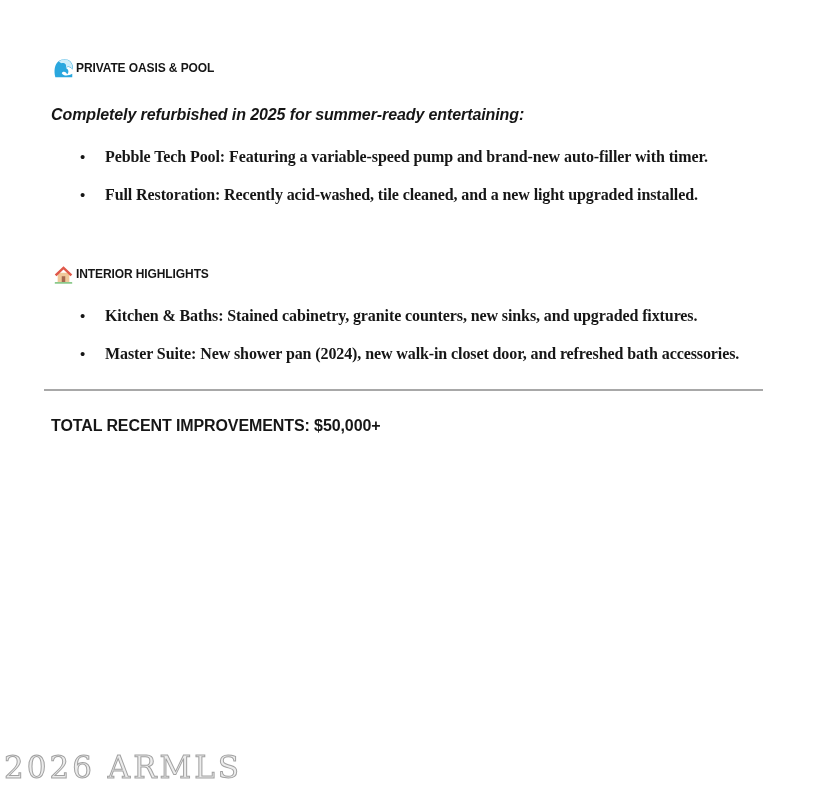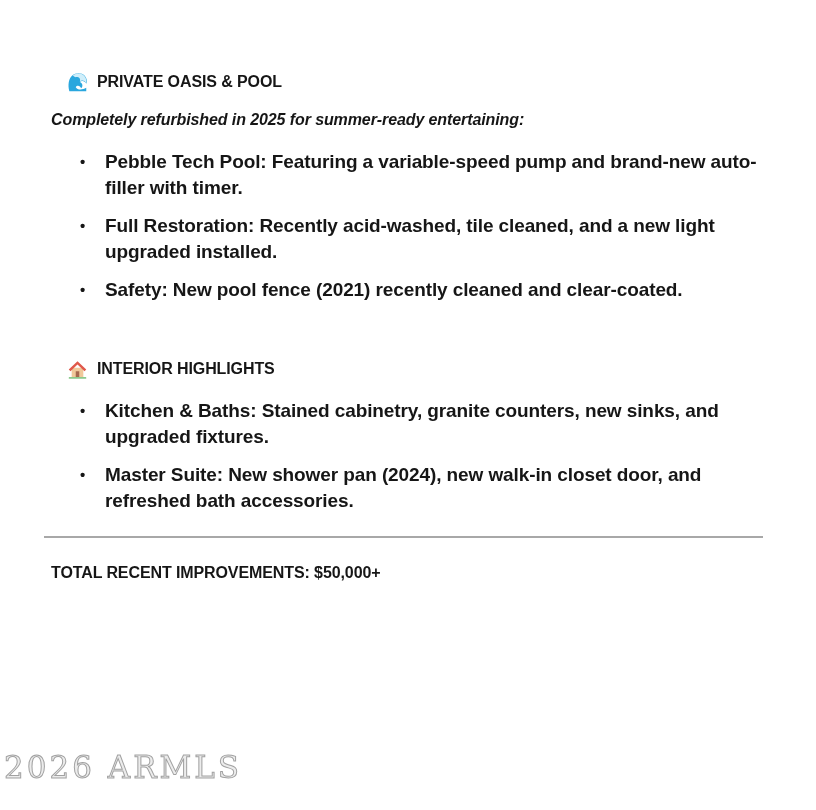--- a/index.html
+++ b/index.html
@@ -11,51 +11,52 @@
     font-family: "Liberation Sans", sans-serif;
     color: #161616;
     letter-spacing: -0.1px;
   }
   .doc {
     padding: 55px 45px 0 51px;
   }
   .section-header {
     display: flex;
     align-items: center;
-    gap: 9px;
+    gap: 2px;
     height: 22px;
     line-height: 22px;
-    font-size: 16px;
+    font-size: 12px;
     font-weight: 700;
-    margin: 16px;
+    margin: 2px;
   }
   .section-header .emoji-icon {
     width: 21px; height: 21px;
     flex: 0 0 auto;
     display: inline-block;
   }
   .intro {
-    margin: 16px 0 0 0;
+    margin: 25px 0 0 0;
     font-size: 16px;
     font-weight: 700;
     font-style: italic;
     line-height: 22px;
   }
   ul.bullets {
     list-style: none;
     margin: 18px 0 0 0;
     padding: 0;
   }
   ul.bullets li {
     position: relative;
     padding-left: 54px;
-    font-size: 19px;
+    font-size: 16px;
     font-weight: 700;
     line-height: 26px;
     margin-bottom: 12px;
+    font-family: Liberation Serif, serif;
   }
   ul.bullets li::before {
     content: "\2022";
     position: absolute;
     left: 29px;
     top: 0;
     font-size: 15px;
   }
   .section.second { margin-top: 55px; }
   hr.divider {
@@ -93,21 +94,20 @@
           <path fill="#2aa7de" d="M4 33 C1 22 3 11 9 6 C15 1 25 1 30 6 C34 10 35 16 33 20 C31 15 25 14 22 17 C27 19 28 25 24 28 C23 23 17 22 15 26 C18 31 26 31 33 27 L33 33 Z"></path>
           <path fill="#cfeefa" d="M10 6 C16 1.5 24 1.5 29 6 C33 10 34 15 32.5 19 C30.5 14.5 25 13.5 22 16.5 C24 11.5 20 7.5 14 9 Z"></path>
         </svg>
       </span>
       <span>PRIVATE OASIS &amp; POOL</span>
     </h2>
     <p class="intro">Completely refurbished in 2025 for summer-ready entertaining:</p>
     <ul class="bullets">
       <li>Pebble Tech Pool: Featuring a variable-speed pump and brand-new auto-filler with timer.</li>
       <li>Full Restoration: Recently acid-washed, tile cleaned, and a new light upgraded installed.</li>
-      <li>Safety: New pool fence (2021) recently cleaned and clear-coated.</li>
     </ul>
   </div>
 
   <div class="section second">
     <h2 class="section-header">
       <span class="emoji-icon">
         <svg viewBox="0 0 36 36" width="21" height="21" aria-hidden="true">
           <rect x="8" y="15" width="20" height="16" fill="#f0c89a"></rect>
           <path d="M3 18 L18 4 L33 18 L30 21 L18 9.5 L6 21 Z" fill="#e0584a"></path>
           <rect x="15" y="21" width="6" height="10" fill="#a5694f"></rect>

